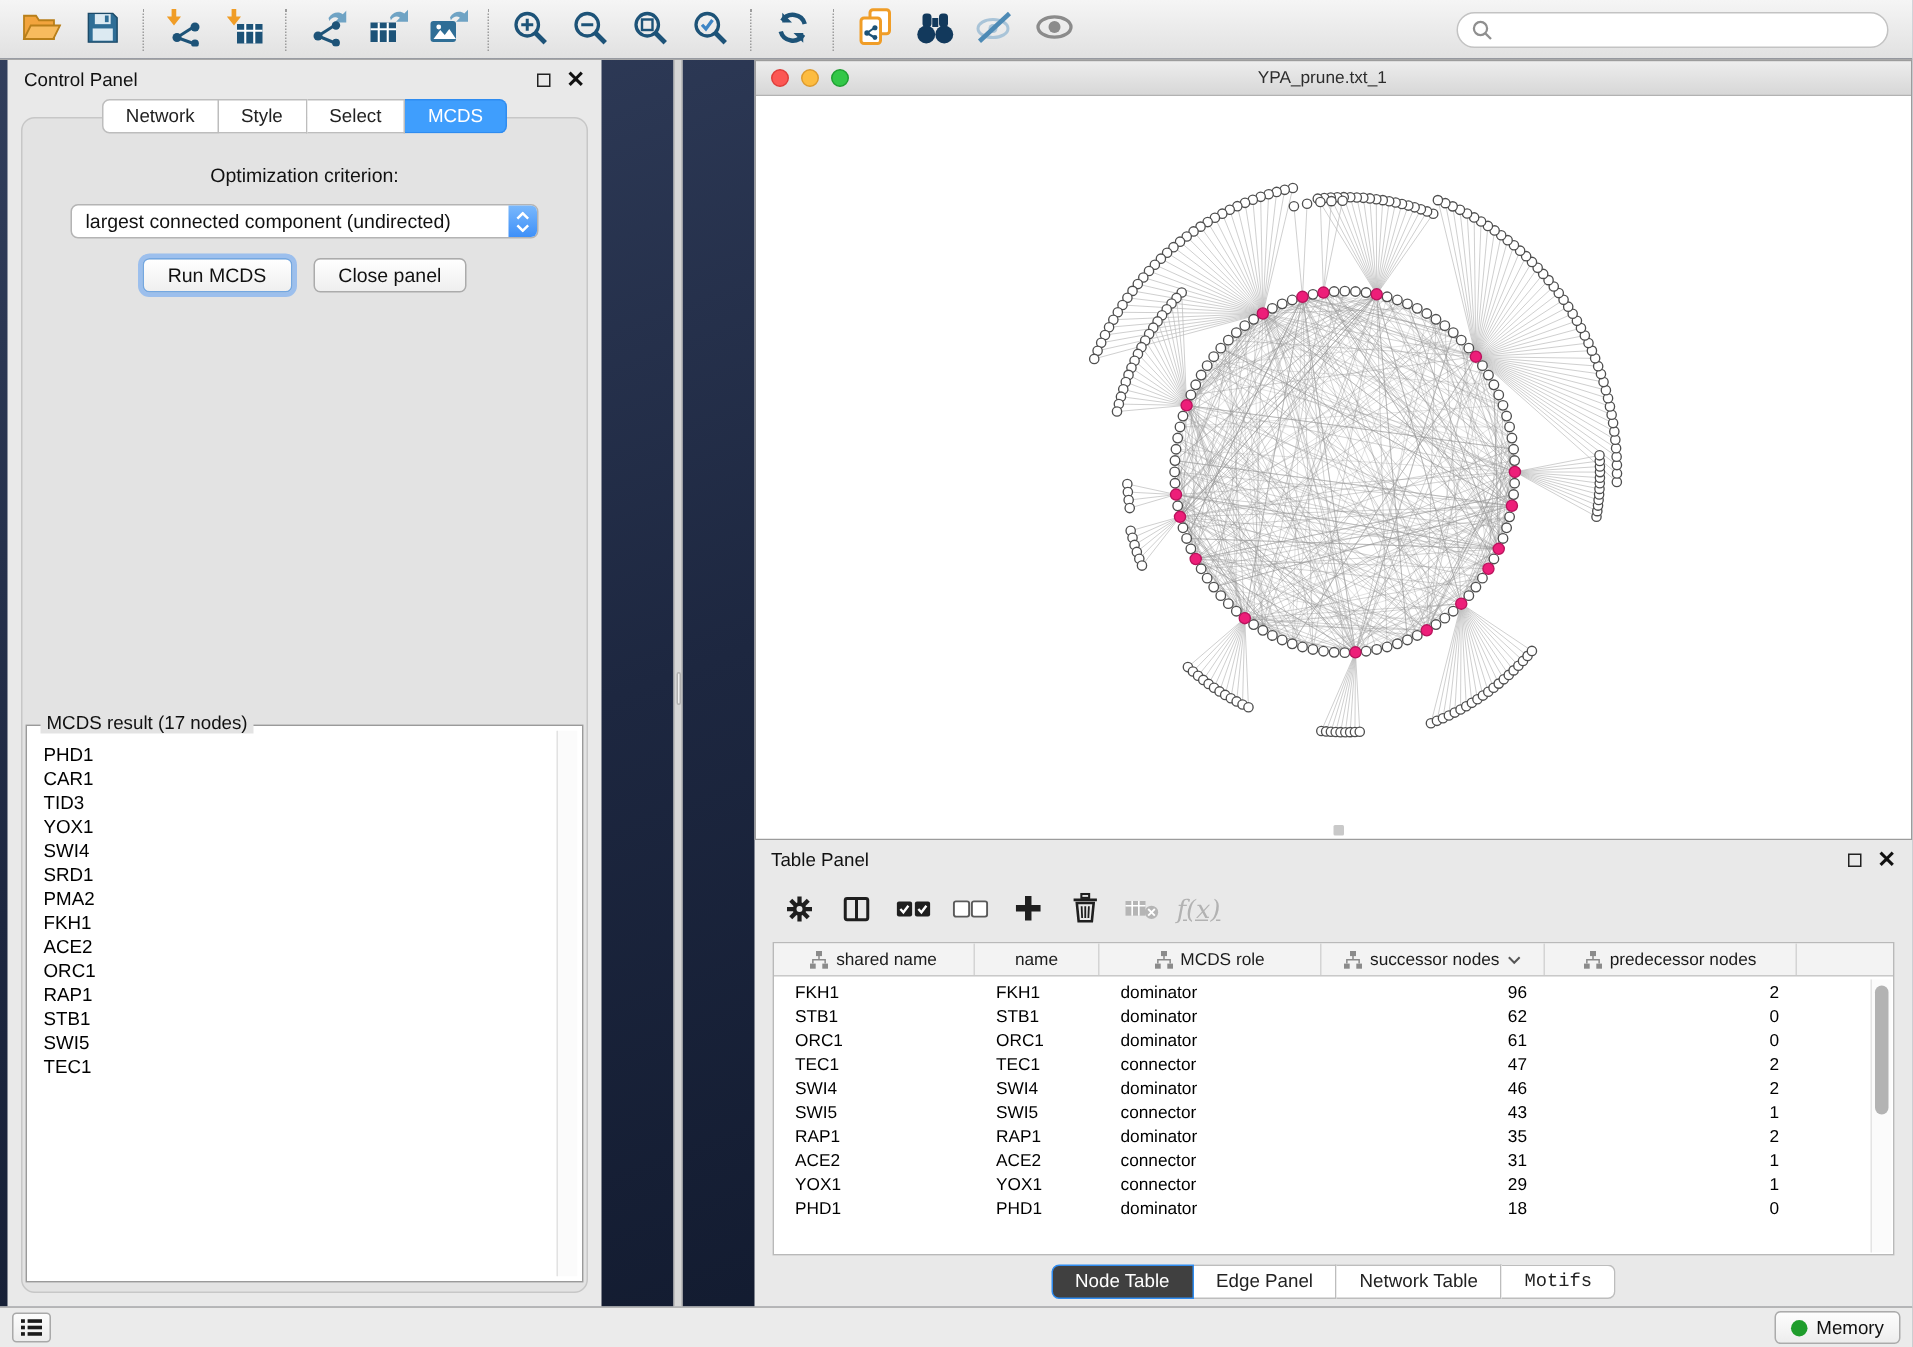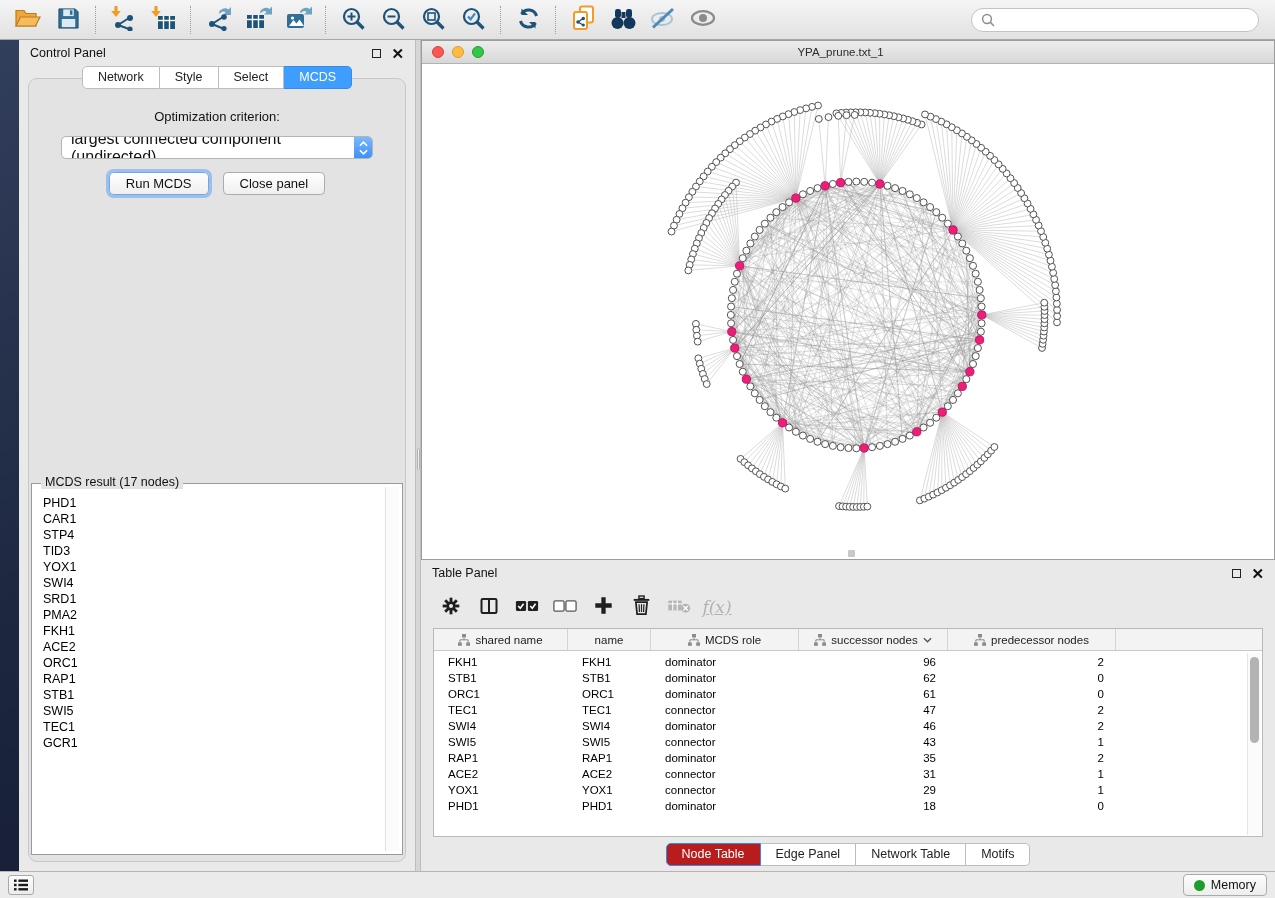--- a/index.html
+++ b/index.html
@@ -12,38 +12,38 @@
   .toolbar { height:40px; background:linear-gradient(#f5f5f5,#e1e1e1); border-bottom:1px solid #a8a8a8;
     display:flex; align-items:center; padding:0 8px; flex:0 0 auto; }
   .tb-btn { width:40px; height:32px; display:flex; align-items:center; justify-content:center; border-radius:4px; }
   .tb-sep { width:0; height:28px; border-left:1px dotted #9d9d9d; margin:0 7px; }
   .tb-spacer { flex:1; }
   .search-box { width:288px; height:24px; background:#fff; border:1px solid #c3c3c3; border-radius:12px;
     display:flex; align-items:center; padding:0 9px; gap:5px; margin-right:8px; }
   .search-box input { border:none; outline:none; flex:1; font-size:12px; background:transparent; font-family:"Liberation Sans",sans-serif; }
 
   
-  .main-row { flex:1; display:flex; min-height:0; padding-left:19px; }
+  .main-row { flex:1; display:flex; min-height:0; padding-left:5px;gap:48px; }
 
   
   .control-panel { width:396px; background:#e9e9e9; display:flex; flex-direction:column; flex:0 0 auto; }
   .panel-header { height:26px; display:flex; align-items:center; padding:0 11px; font-size:12.5px; color:#111; flex:0 0 auto; }
   .ph-icons { margin-left:auto; display:flex; gap:10px; align-items:center; }
   .float-ic { width:9px; height:9px; border:1.5px solid #222; display:inline-block; }
   .close-ic { font-size:15px; font-weight:bold; color:#111; line-height:1; }
   .cp-tabs { display:flex; justify-content:center; flex:0 0 auto; position:relative; z-index:2; }
   .cp-tab { font-size:12.5px; padding:3px 15px 4px; background:#fff; border:1px solid #bdbdbd; border-left-width:0; color:#222; }
   .cp-tab:first-child { border-radius:5px 0 0 5px; border-left-width:1px; }
   .cp-tab:last-child  { border-radius:0 5px 5px 0; }
   .cp-tab.active { background:#3f9efd; color:#fff; border-color:#2f8cf0; }
   .cp-body { flex:1; margin:-11px 9px 9px 9px; padding-top:30px; background:#e3e3e3;
     border:1px solid #c7c7c7; border-radius:9px; display:flex; flex-direction:column; align-items:center; min-height:0; }
   .opt-label { font-size:13px; color:#111; margin-bottom:12px; }
   .mac-select { width:312px; height:23px; background:#fff; border:1px solid #b4b4b4; border-radius:5px;
-    display:flex; align-items:center; font-size:16px; color:#111; padding-left:9px; overflow:hidden; }
+    display:flex; align-items:center; font-size:13px; color:#111; padding-left:9px; overflow:hidden; }
   .mac-select .stepper { margin-left:auto; width:19px; height:23px;
     background:linear-gradient(#7cbafc,#3c8ef8); display:flex; flex-direction:column; align-items:center; justify-content:center; gap:2px; }
   .cp-buttons { display:flex; gap:14px; margin-top:13px; }
   .mac-btn { background:linear-gradient(#ffffff,#efefef); border:1px solid #ababab; border-radius:4.5px;
     font-size:13px; color:#111; padding:2px 16px; height:23px; font-family:"Liberation Sans",sans-serif; }
   .focus-ring { box-shadow:0 0 0 3px rgba(108,166,244,.6); border-color:#74a7e0; }
   .cp-flex { flex:1; }
   .mcds-box { width:372px; height:372px; border:1px solid #9a9a9a; position:relative; margin-bottom:6px; background:#fff; flex:0 0 auto; }
   .mcds-legend { position:absolute; top:-9px; left:9px; background:#e3e3e3; padding:0 4px; font-size:12.5px; color:#111; }
   .mcds-inner { position:absolute; inset:3px; display:flex; overflow:hidden; }
@@ -84,22 +84,22 @@
   .th-fill { flex:1; border-right:none; }
   .tbody { flex:1; overflow:hidden; padding-top:3px; }
   .tr { display:flex; height:16px; align-items:center; }
   .td { font-size:11.5px; color:#000; flex:0 0 auto; padding-left:14px; white-space:nowrap; overflow:hidden; }
   .td.num { text-align:right; padding-left:0; padding-right:12px; }
   .tbl-scroll { position:absolute; top:24px; right:1px; bottom:1px; width:14px; background:#fbfbfb; border-left:1px solid #e4e4e4; }
   .tbl-thumb { position:absolute; top:4px; left:2px; width:9px; height:86px; background:#b3b3b3; border-radius:5px; }
   .tbl-tabs { height:34px; display:flex; justify-content:center; align-items:center; flex:0 0 auto; }
   .tbl-tab { font-size:12.5px; padding:3px 15px 4px; background:#fff; border:1px solid #bdbdbd; border-left-width:0; color:#222; }
   .tbl-tab:first-child { border-radius:5px 0 0 5px; border-left-width:1px; }
-  .tbl-tab:last-child  { border-radius:0 5px 5px 0; }
-  .tbl-tab.active { background:#b91c1c; color:#fff; border-color:#2f8cf0; }
+  .tbl-tab:last-child  { border-radius:0 5px 5px 0;font-family:Liberation Mono, monospace; }
+  .tbl-tab.active { background:#404040; color:#fff; border-color:#2f8cf0; }
 
   
   .status-bar { height:27px; background:#ebebeb; border-top:1px solid #b5b5b5; display:flex; align-items:center;
     padding:0 8px; flex:0 0 auto; }
   .menu-btn { width:26px; height:20px; background:linear-gradient(#fdfdfd,#ececec); border:1px solid #a9a9a9;
     border-radius:3px; display:flex; align-items:center; justify-content:center; }
   .mem-btn { margin-left:auto; display:flex; align-items:center; gap:6px; background:linear-gradient(#fdfdfd,#ededed);
     border:1px solid #ababab; border-radius:4px; padding:2px 10px; font-size:12.5px; color:#111; height:22px; }
   .mem-dot { width:11px; height:11px; border-radius:50%; background:#1f9d2c; }
 </style>
@@ -307,34 +307,32 @@
           <button class="mac-btn focus-ring">Run MCDS</button>
           <button class="mac-btn">Close panel</button>
         </div>
         <div class="cp-flex"></div>
         <div class="mcds-box">
           <span class="mcds-legend">MCDS result (17 nodes)</span>
           <div class="mcds-inner">
             <div class="mcds-items" id="mcds-items">
                 <div class="mcds-item">PHD1</div>
                 <div class="mcds-item">CAR1</div>
-                <div class="mcds-item">STP4</div>
                 <div class="mcds-item">TID3</div>
                 <div class="mcds-item">YOX1</div>
                 <div class="mcds-item">SWI4</div>
                 <div class="mcds-item">SRD1</div>
                 <div class="mcds-item">PMA2</div>
                 <div class="mcds-item">FKH1</div>
                 <div class="mcds-item">ACE2</div>
                 <div class="mcds-item">ORC1</div>
                 <div class="mcds-item">RAP1</div>
                 <div class="mcds-item">STB1</div>
                 <div class="mcds-item">SWI5</div>
                 <div class="mcds-item">TEC1</div>
-                <div class="mcds-item">GCR1</div>
               </div>
             <div class="mcds-scroll"></div>
           </div>
         </div>
       </div>
     </div>
 
     <div class="v-splitter">
         <span class="handle"></span>
       </div>

